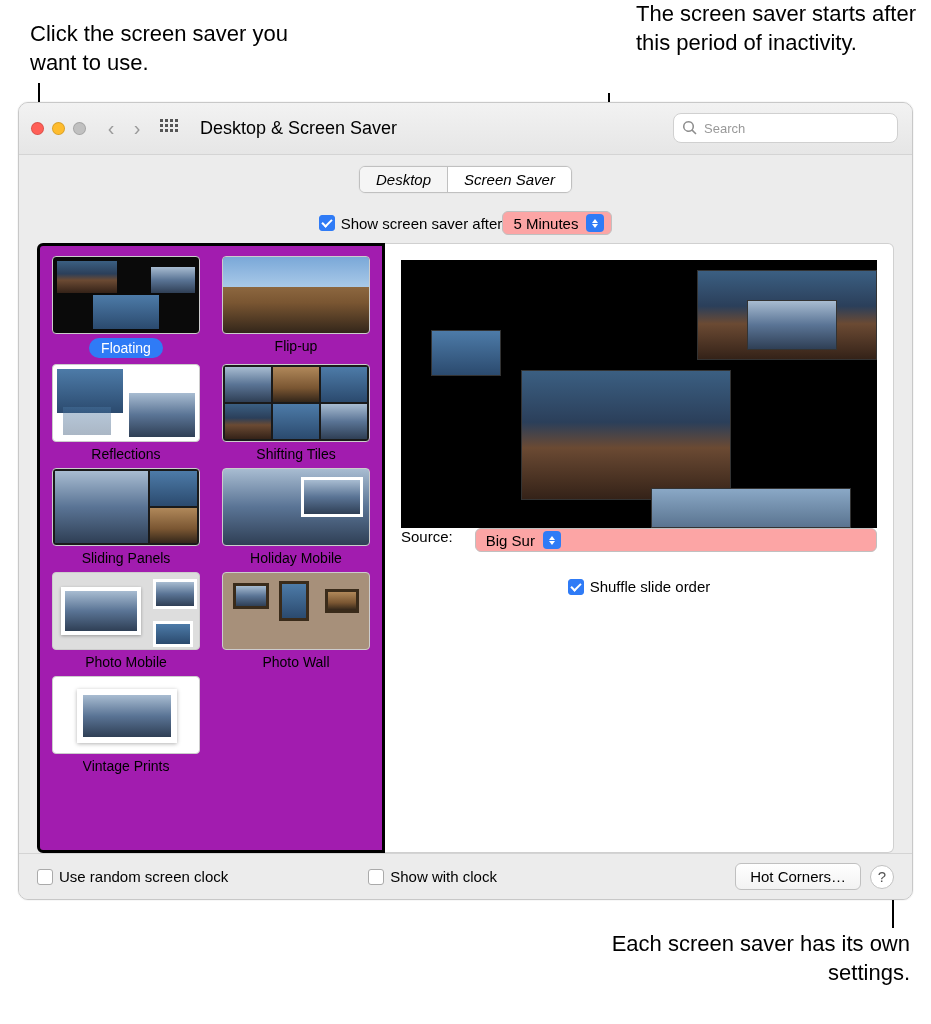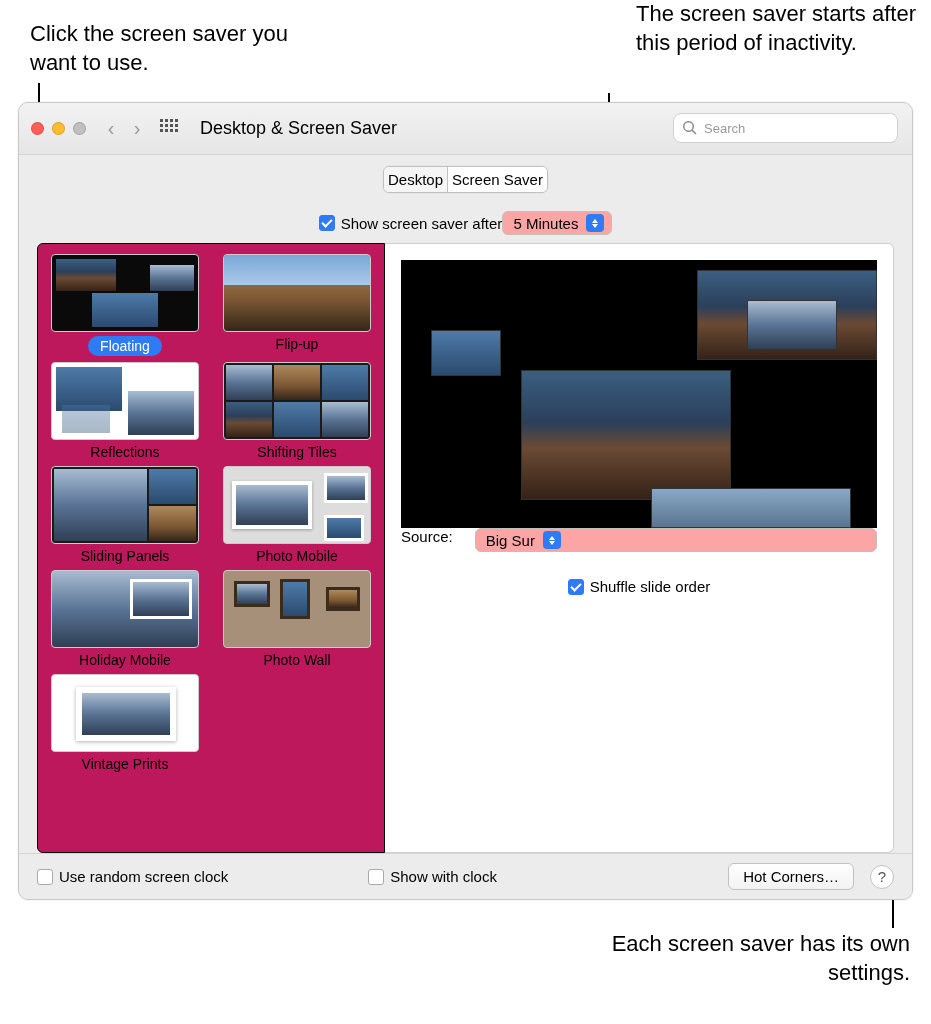--- a/index.html
+++ b/index.html
@@ -69,21 +69,21 @@
     flex:1; display:flex; flex-direction:column; background:#ececec;
   }
   .seg-row {
     display:flex;justify-content:center;align-items:center;height:48px;
   }
   .seg {
     display:flex;border:1px solid #c0c0c0;border-radius:6px;overflow:hidden;
     box-shadow:0 0 0 1px rgba(0,0,0,0.02);
   }
   .seg button{
-    border:none;background:#f5f5f5;padding:4px 4px;font-size:15px;cursor:pointer;font-family:inherit;
+    border:none;background:#f5f5f5;padding:4px 16px;font-size:15px;cursor:pointer;font-family:inherit;font-style:italic;
   }
   .seg button+button{border-left:1px solid #c0c0c0;}
   .seg button.active{background:#fff;font-weight:400;}
   .showafter-row{display:flex;justify-content:center;align-items:center;height:40px;font-size:15px;}
   .checkbox {
     width:16px;height:16px;border:1px solid #aaa;border-radius:3px;background:#fff;display:inline-flex;align-items:center;justify-content:center;flex-shrink:0;
   }
   .checkbox.checked{background:#2f7bf6;border-color:#2f7bf6;}
   .checkbox.checked::after{content:'';width:4px;height:8px;border:solid #fff;border-width:0 2px 2px 0;transform:rotate(45deg);margin-top:-2px;}
   label.ck{display:flex;align-items:center;gap:6px;cursor:pointer;font-size:15px;}
@@ -95,21 +95,21 @@
     width:18px;height:18px;background:#2f7bf6;border-radius:4px;margin-left:8px;
     display:flex;flex-direction:column;align-items:center;justify-content:center;gap:1px;
   }
   .popup .arrows::before,.popup .arrows::after{
     content:'';width:0;height:0;border-left:3px solid transparent;border-right:3px solid transparent;
   }
   .popup .arrows::before{border-bottom:4px solid #fff;}
   .popup .arrows::after{border-top:4px solid #fff;}
   .main-split{flex:1;display:flex;margin:0 18px;gap:0;overflow:hidden;}
   .ss-list{
-    width:348px;background:#be185d;border:1px solid #000000;border-radius:6px 0 0 6px;
+    width:348px;background:#a21caf;border:3px solid #000000;border-radius:6px 0 0 6px;
     padding:10px;overflow:hidden;
   }
   .ss-grid{display:grid;grid-template-columns:1fr 1fr;gap:6px 18px;}
   .ss-item{display:flex;flex-direction:column;align-items:center;cursor:pointer;}
   .thumb{
     width:148px;height:78px;border:1px solid #ccc;border-radius:4px;position:relative;overflow:hidden;
     background:#1a1a1a;
   }
   .ss-label{font-size:14px;margin-top:4px;text-align:center;}
   .ss-label.sel{background:#2f7bf6;color:#fff;border-radius:10px;padding:2px 12px;font-weight:500;}
@@ -119,21 +119,21 @@
   }
   .preview{width:100%;height:268px;background:#000;position:relative;overflow:hidden;}
   .preview .tile{position:absolute;border:1px solid #333;}
   .src-row{display:flex;align-items:flex-start;gap:22px;font-size:15px;}
   .src-row .popup{flex:1;}
   .shuffle-row{display:flex;justify-content:center;margin-top:26px;align-items:flex-end;}
   .bottom-bar{
     height:46px;display:flex;align-items:center;padding:0 18px;border-top:1px solid #d4d4d4;
     gap:30px;
   }
-  .bottom-bar .right{margin-left:auto;display:flex;align-items:center;gap:16px;}
+  .bottom-bar .right{margin-left:auto;display:flex;align-items:center;gap:9px;}
   .btn{
     border:1px solid #c0c0c0;background:linear-gradient(#fff,#f2f2f2);border-radius:6px;
     padding:4px 14px;font-size:15px;cursor:pointer;font-family:inherit;
   }
   .help-btn{
     width:24px;height:24px;border-radius:50%;border:1px solid #c0c0c0;background:#fff;
     display:flex;align-items:center;justify-content:center;font-size:15px;color:#555;cursor:pointer;
   }
   
   .sky{background:linear-gradient(#7aa8d8,#a9c9e8);}
@@ -260,33 +260,33 @@
           <div class="ss-item">
             <div class="thumb" style="display:grid;grid-template-columns:2fr 1fr;grid-template-rows:1fr 1fr;gap:2px;padding:2px;">
               <div class="mtn" style="grid-row:1/3;"></div>
                 <div class="sea"></div>
                 <div class="land"></div>
             </div>
             <div class="ss-label">Sliding Panels</div>
           </div>
 
           <div class="ss-item">
+            <div class="thumb mtn">
+              <div style="position:absolute;top:8px;right:6px;width:62px;height:40px;border:3px solid #fff;" class="mtn"></div>
+            </div>
+            <div class="ss-label">Holiday Mobile</div>
+          </div>
+
+          <div class="ss-item">
             <div class="thumb" style="background:#ddd;">
               <div style="position:absolute;top:14px;left:8px;width:80px;height:48px;border:4px solid #fff;box-shadow:0 1px 3px rgba(0,0,0,.3);" class="mtn"></div>
               <div style="position:absolute;top:6px;right:2px;width:44px;height:30px;border:3px solid #fff;" class="mtn"></div>
               <div style="position:absolute;bottom:2px;right:6px;width:40px;height:26px;border:3px solid #fff;" class="sea"></div>
             </div>
             <div class="ss-label">Photo Mobile</div>
-          </div>
-
-          <div class="ss-item">
-            <div class="thumb mtn">
-              <div style="position:absolute;top:8px;right:6px;width:62px;height:40px;border:3px solid #fff;" class="mtn"></div>
-            </div>
-            <div class="ss-label">Holiday Mobile</div>
           </div>
 
           <div class="ss-item">
             <div class="thumb" style="background:#a7907a;">
               <div style="position:absolute;top:10px;left:10px;width:36px;height:26px;border:3px solid #3a2b1a;" class="mtn"></div>
               <div style="position:absolute;top:8px;left:56px;width:30px;height:40px;border:3px solid #3a2b1a;" class="sea"></div>
               <div style="position:absolute;top:16px;right:10px;width:34px;height:24px;border:3px solid #3a2b1a;" class="land"></div>
             </div>
             <div class="ss-label" style="max-width:140px;overflow:hidden;">Photo Wall</div>
           </div>

